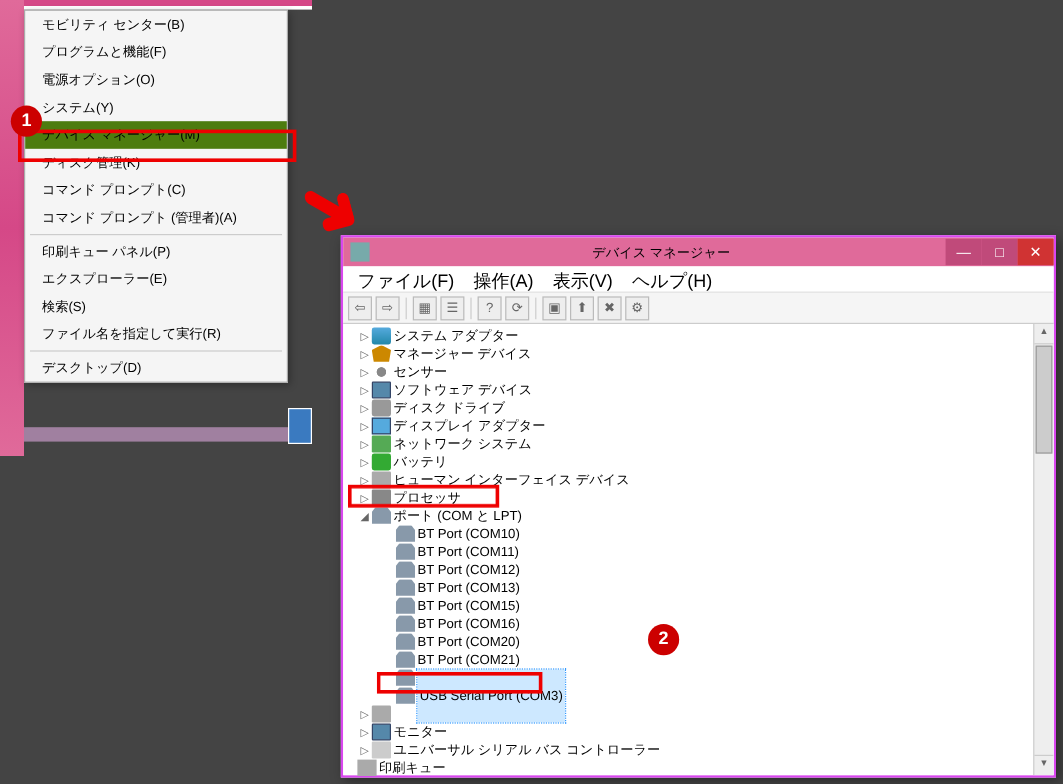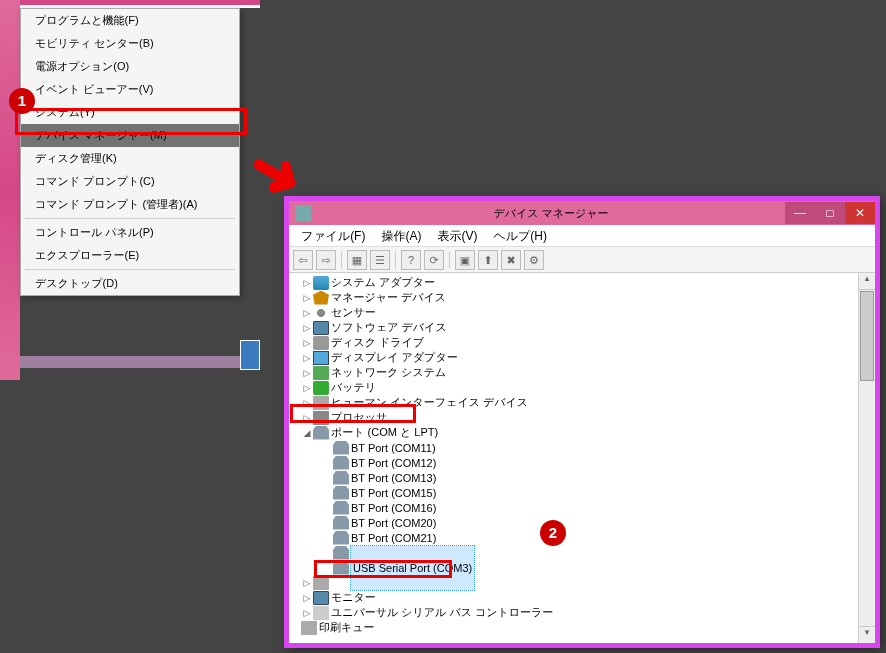--- a/index.html
+++ b/index.html
@@ -4,44 +4,44 @@
 <style>
 *{box-sizing:border-box;margin:0;padding:0;font-family:"Yu Gothic UI","Meiryo",sans-serif}
 body{background:#444;width:886px;height:653px;position:relative;overflow:hidden}
 .pink-left{position:absolute;left:0;top:0;width:20px;height:380px;background:linear-gradient(180deg,#e06a9a,#d54887,#e06a9a)}
 .pink-strip{position:absolute;left:20px;top:0;width:240px;height:8px;background:#fff;border-top:5px solid #d54887}
 .pink-bot{position:absolute;left:20px;top:356px;width:238px;height:12px;background:#a080a0}
 .tb-ic{position:absolute;left:240px;top:340px;width:20px;height:30px;background:#3a7ac0;border:1px solid #fff}
 
 .ctx{position:absolute;left:20px;top:8px;width:220px;background:#f5f5f5;border:1px solid #aaa;font-size:11px;box-shadow:2px 2px 6px rgba(0,0,0,.3)}
 .ctx .it{padding:4px 14px;cursor:default;white-space:nowrap}
-.ctx .it.hl{background:#737373}
+.ctx .it.hl{background:#4d7c0f}
 .ctx hr{border:none;border-top:1px solid #ccc;margin:2px 4px}
 
 .redbox{position:absolute;border:3px solid #e00;pointer-events:none}
 .rb1{left:15px;top:108px;width:232px;height:27px}
 .rb2{left:290px;top:404px;width:126px;height:19px}
 .rb3{left:314px;top:560px;width:138px;height:18px}
 
 .badge{position:absolute;width:26px;height:26px;border-radius:50%;background:#cc0000;color:#fff;font-weight:bold;font-size:15px;text-align:center;line-height:26px}
 .b1{left:9px;top:88px}
 .b2{left:540px;top:520px}
 
 .arrow{position:absolute;left:250px;top:135px;color:#e00;font-size:62px;transform:rotate(30deg);font-weight:bold;text-shadow:1px 1px 0 #e00}
 
-.dm{position:absolute;left:284px;top:196px;width:596px;height:452px;background:#fff;border:5px solid #d946ef;box-shadow:3px 3px 10px rgba(0,0,0,.4);display:flex;flex-direction:column;font-size:11px}
+.dm{position:absolute;left:284px;top:196px;width:596px;height:452px;background:#fff;border:2px solid #d946ef;box-shadow:3px 3px 10px rgba(0,0,0,.4);display:flex;flex-direction:column;font-size:11px}
 .dm .title{height:24px;background:#e06a9a;display:flex;align-items:center;color:#000}
 .dm .title .ic{width:16px;height:16px;margin:0 6px;background:#7aa}
 .dm .title .txt{flex:1;text-align:center;font-size:11px}
 .dm .title .btns{display:flex}
 .dm .title .btn{width:30px;height:22px;text-align:center;line-height:22px;font-size:12px}
 .dm .title .btn.min,.dm .title .btn.max{background:#c04a7a;color:#fff}
 .dm .title .btn.cls{background:#d03333;color:#fff}
 
-.dm .menu{height:22px;background:#fff;border-bottom:1px solid #ddd;display:flex;padding-left:4px;font-size:12px}
+.dm .menu{height:22px;background:#fff;border-bottom:1px solid #ddd;display:flex;padding-left:4px;font-size:15px}
 .dm .menu span{padding:3px 8px;cursor:default}
 
 .dm .tbar{height:26px;background:#f5f5f5;border-bottom:1px solid #ccc;display:flex;align-items:center;padding-left:4px;gap:3px}
 .dm .tbar .tb{width:20px;height:20px;border:1px solid #bbb;background:#eee;font-size:11px;text-align:center;line-height:18px;color:#666}
 .dm .tbar .sep{width:1px;height:18px;background:#ccc;margin:0 2px}
 
 .dm .body{flex:1;display:flex;background:#fff;overflow:hidden}
 .dm .tree{flex:1;overflow:auto;padding:2px 0 0 2px}
 .dm .sb{width:17px;background:#eee;border-left:1px solid #ccc;position:relative}
 .dm .sb .th{position:absolute;left:1px;right:1px;top:18px;height:90px;background:#ccc;border:1px solid #999}
@@ -72,32 +72,33 @@
 </style>
 </head>
 <body>
 
 <div class="pink-left"></div>
 <div class="pink-strip"></div>
 <div class="pink-bot"></div>
 <div class="tb-ic"></div>
 
 <div class="ctx">
+  <div class="it">モビリティ センター(B)</div>
   <div class="it">プログラムと機能(F)</div>
-  <div class="it">モビリティ センター(B)</div>
   <div class="it">電源オプション(O)</div>
-  <div class="it">イベント ビューアー(V)</div>
   <div class="it">システム(Y)</div>
   <div class="it hl">デバイス マネージャー(M)</div>
   <div class="it">ディスク管理(K)</div>
   <div class="it">コマンド プロンプト(C)</div>
   <div class="it">コマンド プロンプト (管理者)(A)</div>
   <hr>
-  <div class="it">コントロール パネル(P)</div>
+  <div class="it">印刷キュー パネル(P)</div>
   <div class="it">エクスプローラー(E)</div>
+  <div class="it">検索(S)</div>
+  <div class="it">ファイル名を指定して実行(R)</div>
   <hr>
   <div class="it">デスクトップ(D)</div>
 </div>
 
 <div class="arrow">➜</div>
 
 <div class="dm">
   <div class="title">
     <span class="ic"></span>
     <span class="txt">デバイス マネージャー</span>
@@ -181,20 +182,25 @@
           <span class="lb">プロセッサ</span>
         </div>
       <div class="n l0">
           <span class="ar">◢</span>
           <span class="ic ic-port"></span>
           <span class="lb">ポート (COM と LPT)</span>
         </div>
       <div class="n l1">
           <span class="ar"></span>
           <span class="ic ic-port"></span>
+          <span class="lb">BT Port (COM10)</span>
+        </div>
+      <div class="n l1">
+          <span class="ar"></span>
+          <span class="ic ic-port"></span>
           <span class="lb">BT Port (COM11)</span>
         </div>
       <div class="n l1">
           <span class="ar"></span>
           <span class="ic ic-port"></span>
           <span class="lb">BT Port (COM12)</span>
         </div>
       <div class="n l1">
           <span class="ar"></span>
           <span class="ic ic-port"></span>

